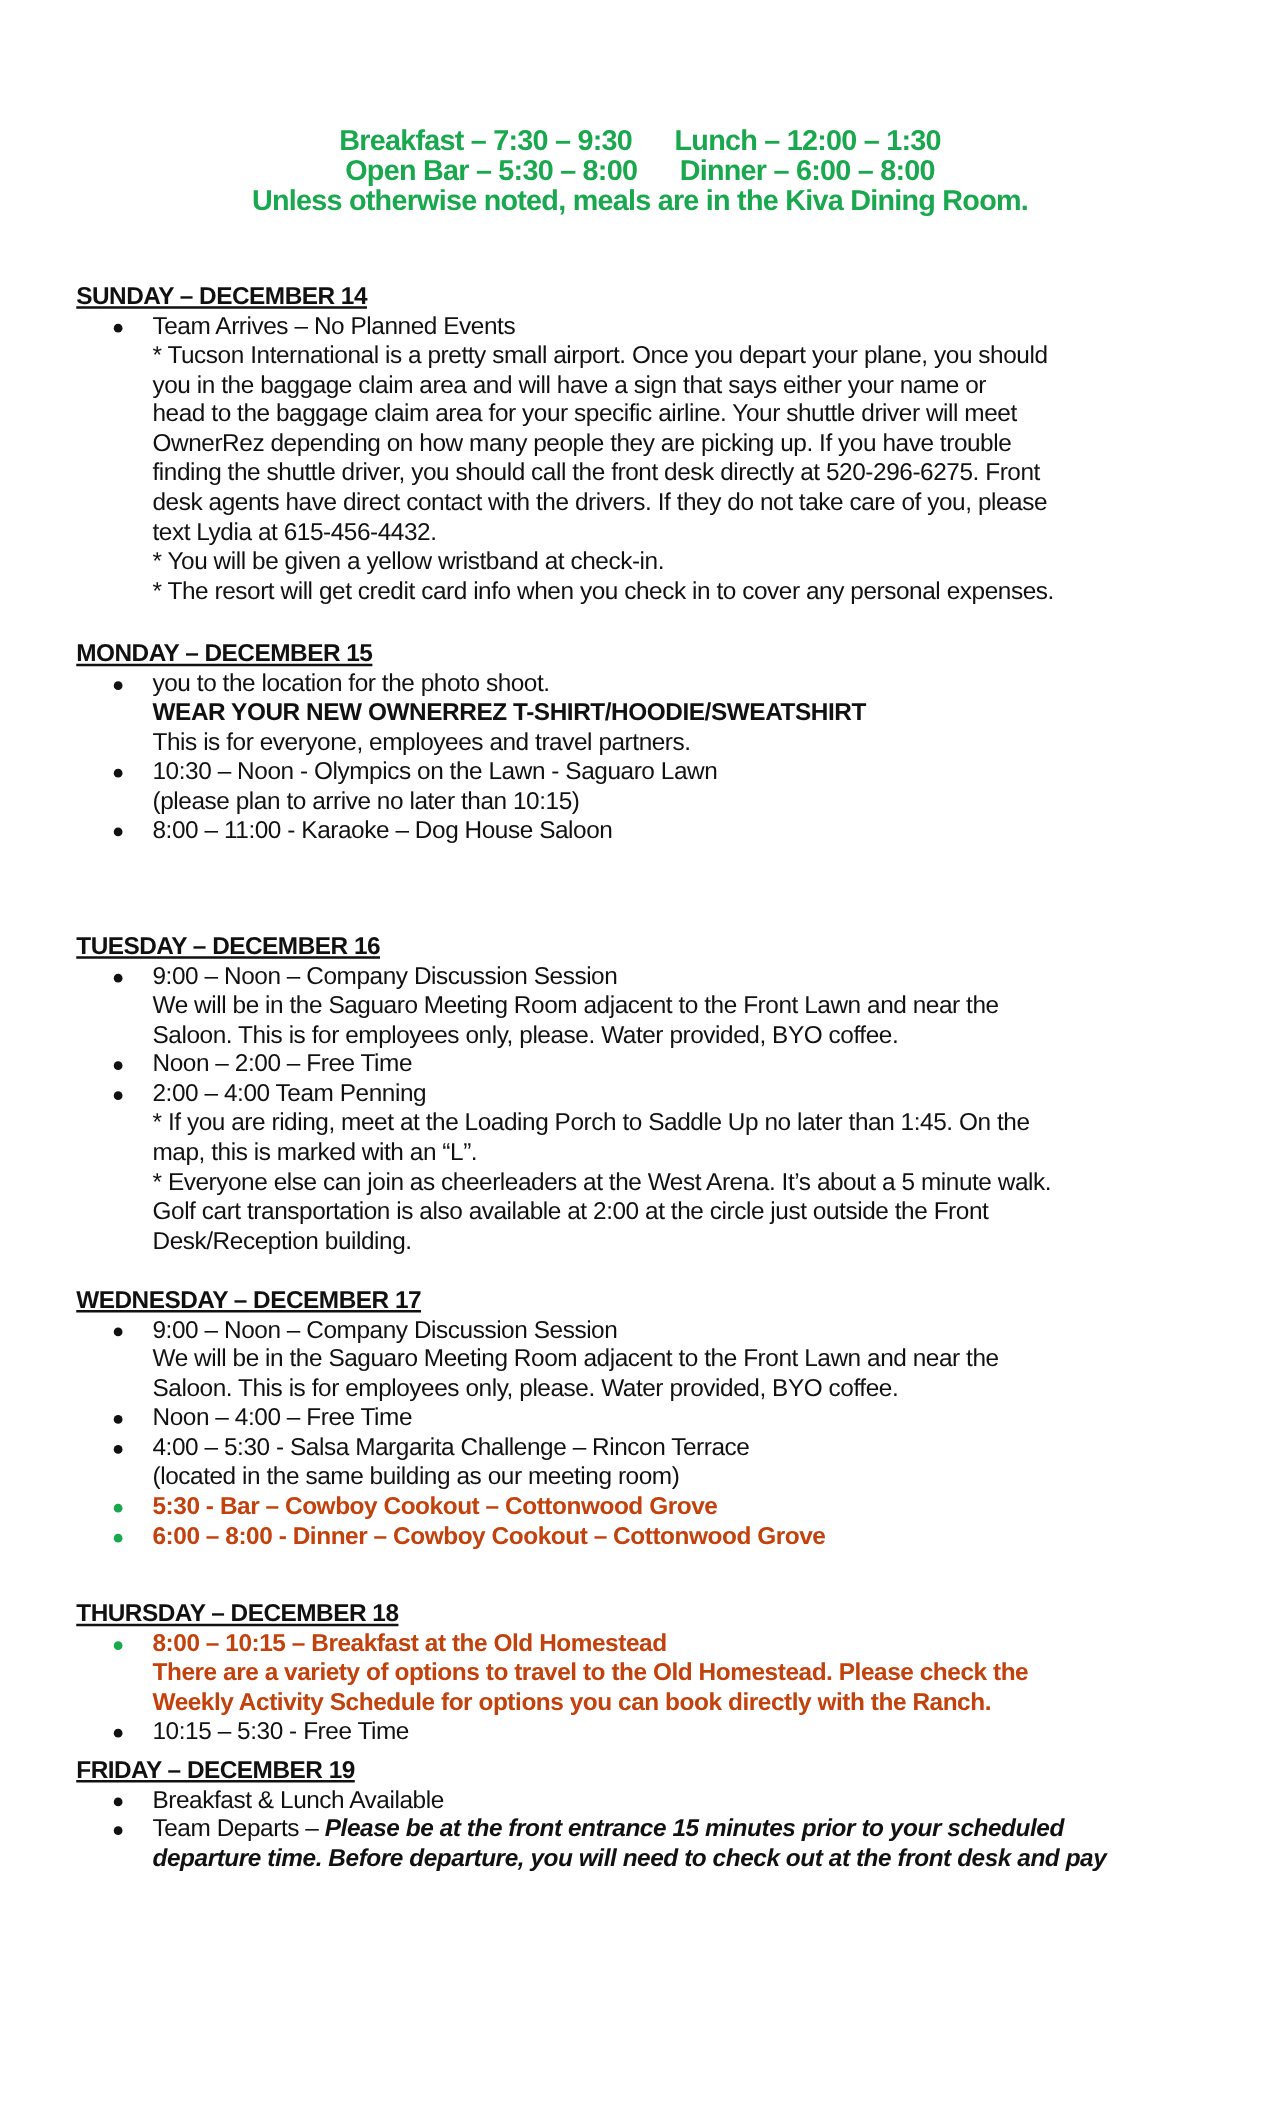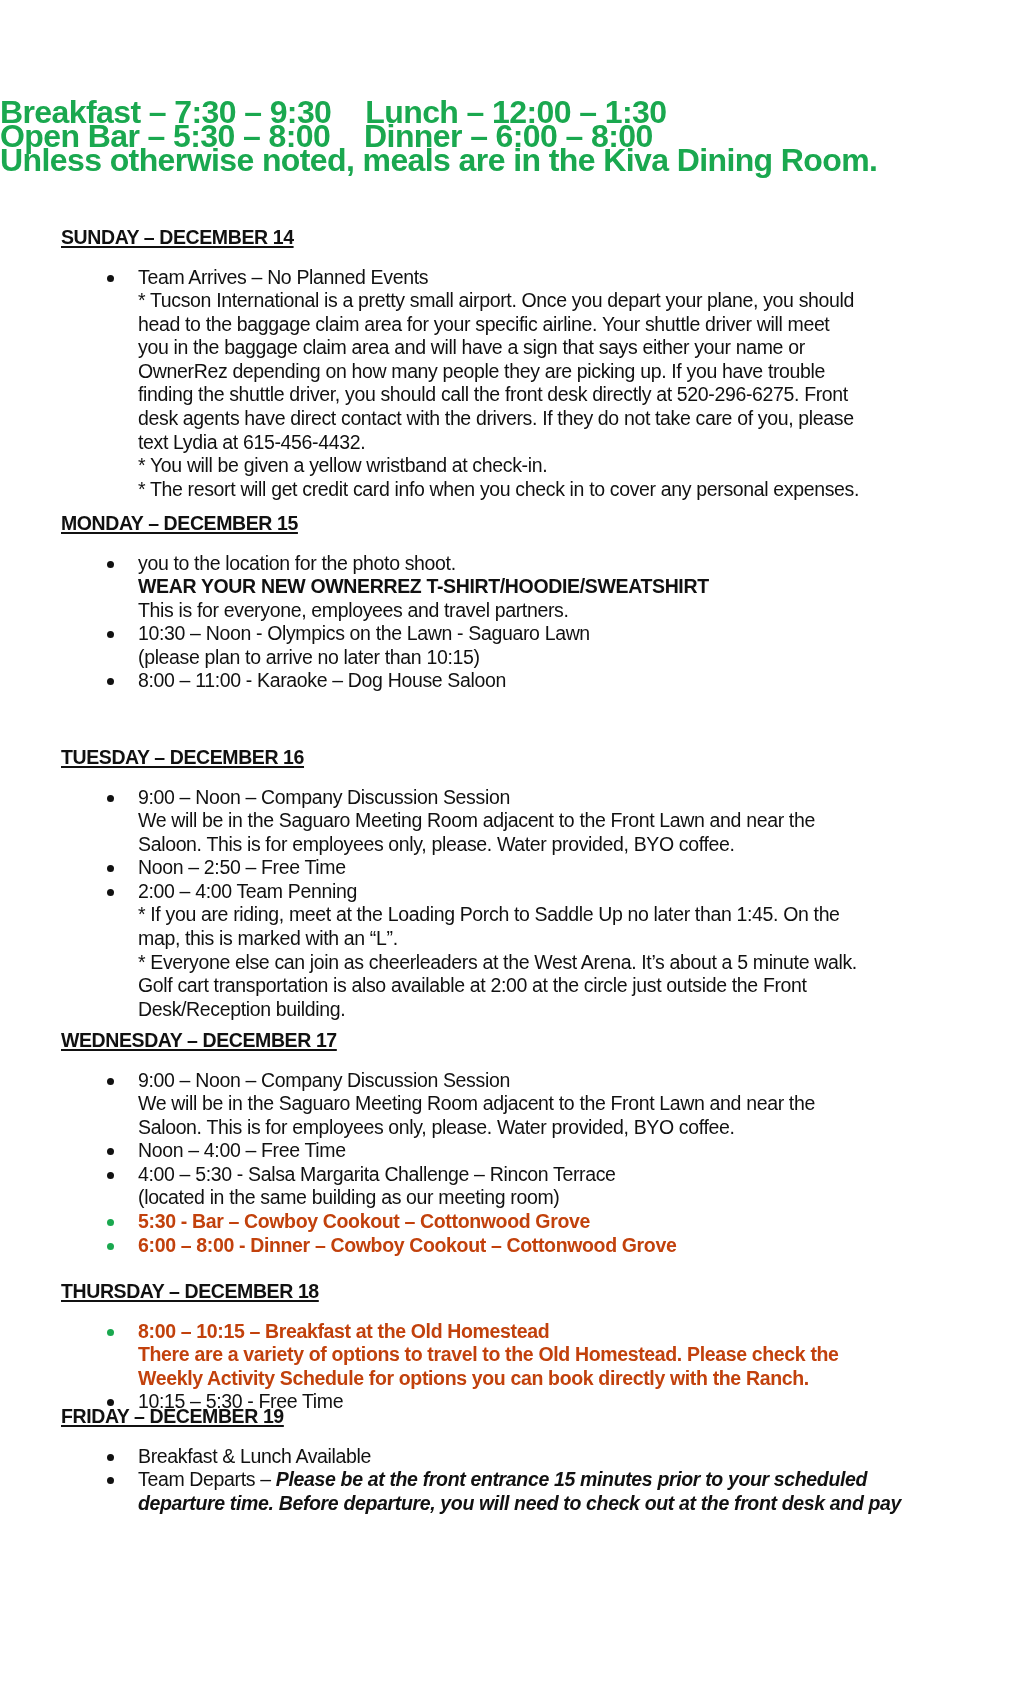--- a/index.html
+++ b/index.html
@@ -1,26 +1,26 @@
 <!DOCTYPE html>
 <html><head>
   <meta charset="utf-8">
   <style>
     html, body { margin: 0; padding: 0; background: #ffffff; }
     body { width: 1024px; height: 1686px; position: relative; overflow: hidden;
       font-family: "Liberation Sans Narrow", "Liberation Sans", sans-serif; color: #111; }
     .page { position: absolute; left: 0; top: 0; width: 1024px; }
-    .header { position: absolute; left: 0; top: 100px; width: 1024px; text-align: left;
-      color: #1aa84f; font-weight: bold; font-size: 32px; line-height: 24px; letter-spacing: -0.6px; }
+    .header { position: absolute; left: 0; top: 100px; width: 1024px; text-align: center;
+      color: #1aa84f; font-weight: bold; font-size: 23px; line-height: 24px; letter-spacing: -0.6px; }
     .header .row { white-space: pre; }
     .header .gap { display: inline-block; width: 34px; }
     .section { position: absolute; left: 61px; width: 930px; }
     .day { font-weight: bold; text-decoration: underline; font-size: 19.5px; line-height: 23.5px;
       letter-spacing: -0.4px; text-decoration-thickness: 2px; text-underline-offset: 2px; }
-    ul { list-style: none; margin: 16px; padding: 0; }
+    ul { list-style: none; margin: 0; padding: 0; }
     li { position: relative; padding-left: 61px; font-size: 19.5px; line-height: 23.6px; letter-spacing: -0.35px; }
     li .bullet { position: absolute; left: 30px; top: 9px; width: 7px; height: 7px; border-radius: 50%; background: #111; }
     li.green { color: #c2410c; font-weight: bold; }
     li.green .bullet { background: #1aa84f; }
     .line { display: block; }
     .bold { font-weight: bold; }
     .bi { font-weight: bold; font-style: italic; }
   </style>
 </head>
 <body>
@@ -33,22 +33,22 @@
     <div class="row">Unless otherwise noted, meals are in the Kiva Dining Room.</div>
   </div>
 
   <div class="section" style="top:226px;">
     <div class="day">SUNDAY – DECEMBER 14</div>
     <ul>
       <li>
         <span class="bullet"></span>
         <span class="line">Team Arrives – No Planned Events</span>
         <span class="line">* Tucson International is a pretty small airport.  Once you depart your plane, you should</span>
+        <span class="line">you in the baggage claim area and will have a sign that says either your name or</span>
         <span class="line">head to the baggage claim area for your specific airline.  Your shuttle driver will meet</span>
-        <span class="line">you in the baggage claim area and will have a sign that says either your name or</span>
         <span class="line">OwnerRez depending on how many people they are picking up.  If you have trouble</span>
         <span class="line">finding the shuttle driver, you should call the front desk directly at 520-296-6275. Front</span>
         <span class="line">desk agents have direct contact with the drivers. If they do not take care of you, please</span>
         <span class="line">text Lydia at 615-456-4432.</span>
         <span class="line">* You will be given a yellow wristband at check-in.</span>
         <span class="line">* The resort will get credit card info when you check in to cover any personal expenses.</span>
       </li>
     </ul>
   </div>
 
@@ -77,21 +77,21 @@
     <div class="day">TUESDAY – DECEMBER 16</div>
     <ul>
       <li>
         <span class="bullet"></span>
         <span class="line">9:00 – Noon – Company Discussion Session</span>
         <span class="line">We will be in the Saguaro Meeting Room adjacent to the Front Lawn and near the</span>
         <span class="line">Saloon. This is for employees only, please. Water provided, BYO coffee.</span>
       </li>
       <li>
         <span class="bullet"></span>
-        <span class="line">Noon – 2:50 – Free Time</span>
+        <span class="line">Noon – 2:00 – Free Time</span>
       </li>
       <li>
         <span class="bullet"></span>
         <span class="line">2:00 – 4:00 Team Penning</span>
         <span class="line">* If you are riding, meet at the Loading Porch to Saddle Up no later than 1:45. On the</span>
         <span class="line">map, this is marked with an “L”.</span>
         <span class="line">* Everyone else can join as cheerleaders at the West Arena. It’s about a 5 minute walk.</span>
         <span class="line">Golf cart transportation is also available at 2:00 at the circle just outside the Front</span>
         <span class="line">Desk/Reception building.</span>
       </li>

